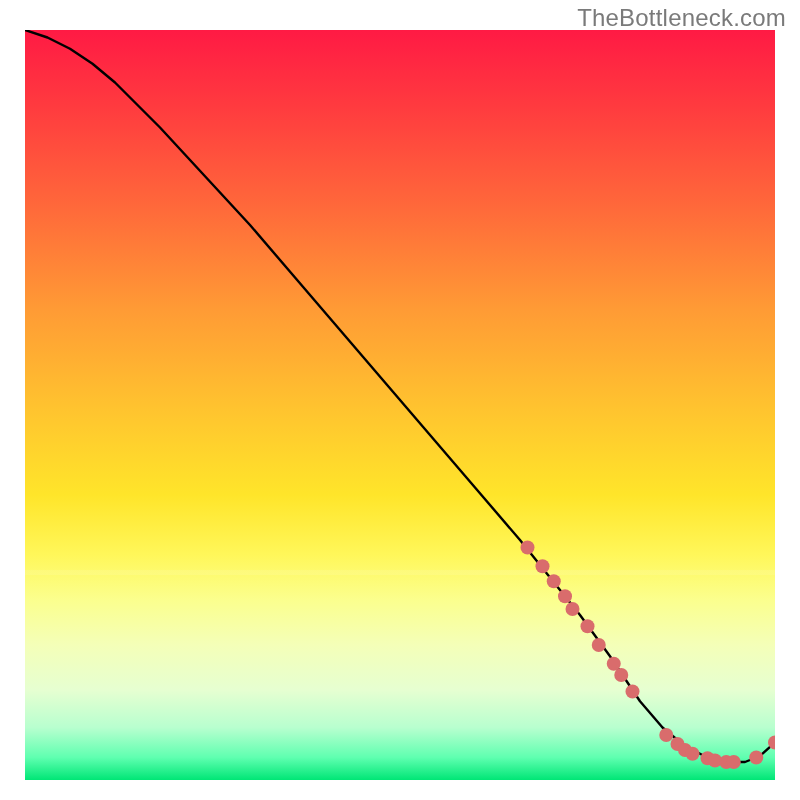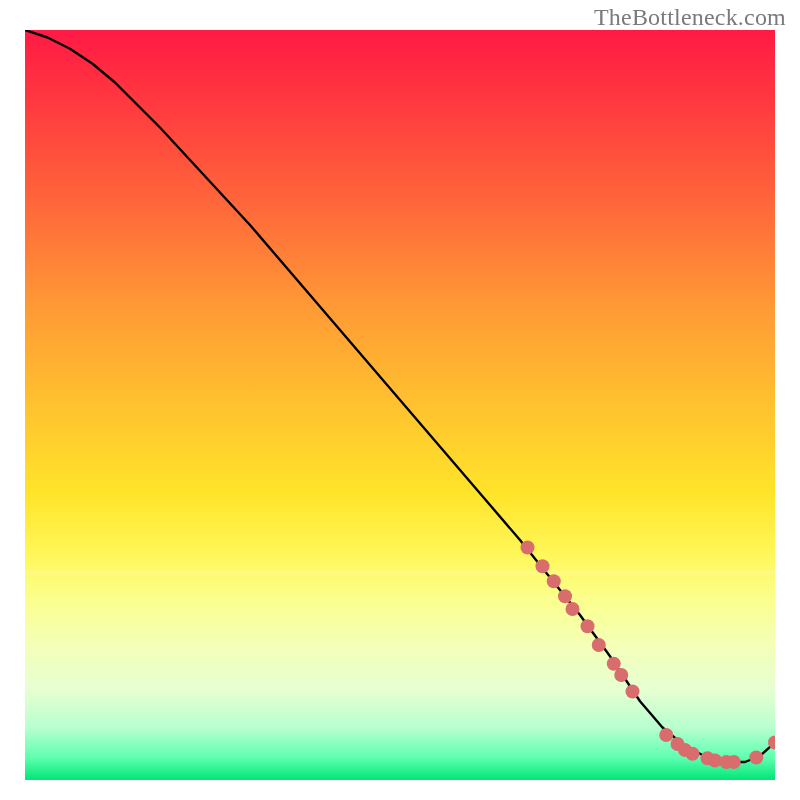--- a/index.html
+++ b/index.html
@@ -15,21 +15,21 @@
     width: 800px;
     height: 800px;
   }
   .watermark {
     position: absolute;
     top: 4px;
     right: 14px;
     color: #7a7a7a;
     font-size: 24px;
     letter-spacing: 0.2px;
-    font-family: Liberation Serif, serif;
+    font-family: Liberation Sans, sans-serif;
   }
   .plot {
     position: absolute;
     left: 25px;
     top: 30px;
     width: 750px;
     height: 750px;
     overflow: hidden;
   }
   

